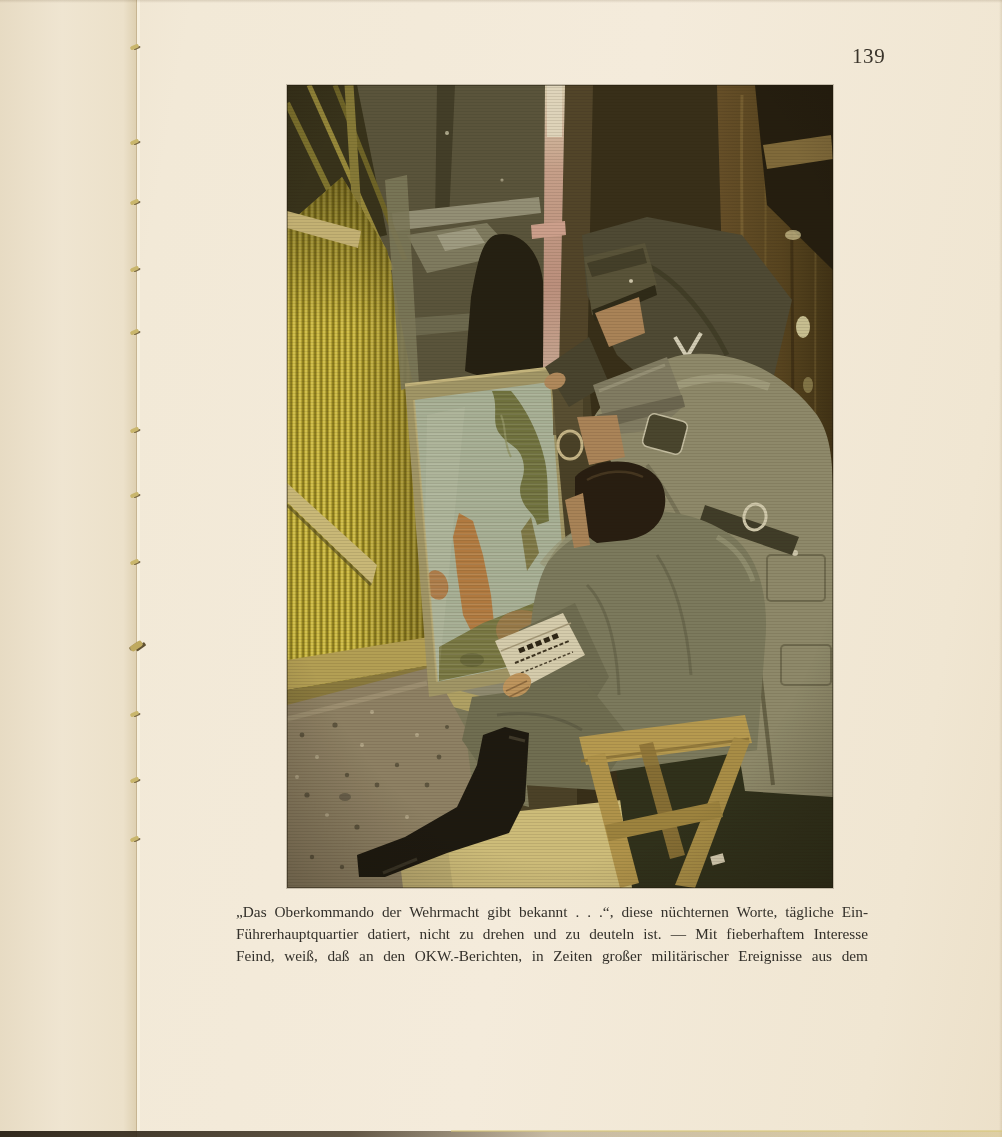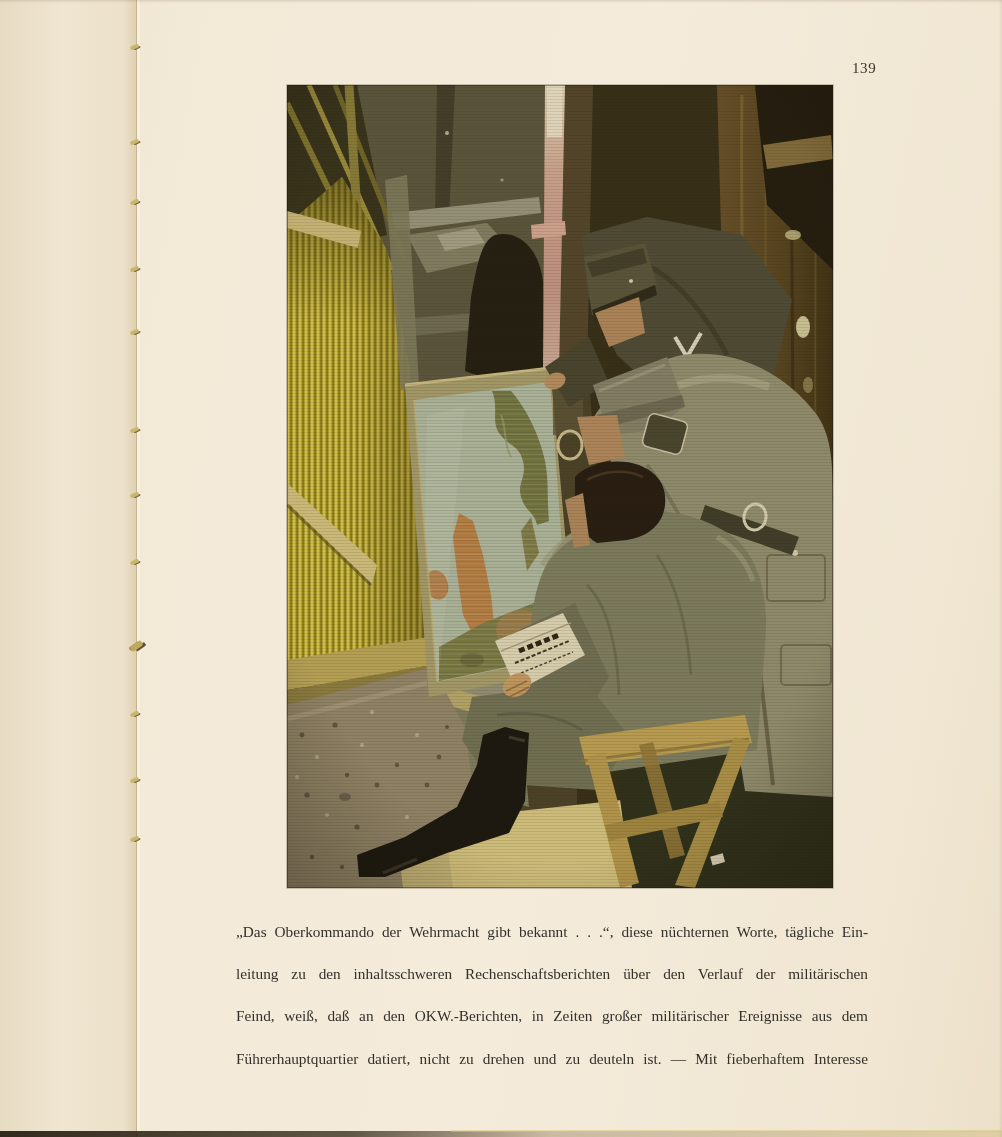--- a/index.html
+++ b/index.html
@@ -15,27 +15,27 @@
   .edge-bottom2{position:absolute;left:45%;bottom:5px;width:55%;height:2px;background:rgba(216,200,122,.55);}
   .edge-right{position:absolute;right:0;top:0;width:3px;height:100%;background:linear-gradient(to left,rgba(120,100,60,.14),rgba(120,100,60,0));}
   .gutter-shade{position:absolute;left:0;top:0;width:137px;height:100%;
     background:linear-gradient(to right,#e7dbc3 0%,#efe5d1 45%,#ece1ca 90%,#ddcfb0 100%);}
   .gutter-line{position:absolute;left:136px;top:0;width:1px;height:100%;background:#c7b592;}
   .gutter-hi{position:absolute;left:137px;top:0;width:3px;height:100%;background:rgba(250,244,228,.7);}
   .stitch{position:absolute;left:130px;width:9px;height:4px;background:#c9b66c;border-radius:2px;
     transform:rotate(-24deg);box-shadow:2px 2px 0 -1px rgba(95,78,40,.8);}
   .stitch.knot{width:13px;height:6px;background:#bfa95e;transform:rotate(-35deg);
     box-shadow:3px 3px 0 -1px rgba(80,64,32,.9),-2px -1px 0 -1px rgba(120,100,50,.7);}
-  .page-number{position:absolute;left:852px;top:44px;font-size:15px;letter-spacing:.6px;color:#3a342b;margin-top:16px;}
+  .page-number{position:absolute;left:852px;top:44px;font-size:21px;letter-spacing:.6px;color:#3a342b;}
   figure.photo{position:absolute;left:287px;top:85px;width:546px;height:803px;margin:0;
     box-shadow:0 0 0 1px rgba(60,50,30,.25);}
   figure.photo svg{display:block;width:100%;height:100%;}
   .caption{position:absolute;left:236px;top:901px;width:632px;font-size:15.3px;line-height:22.2px;color:#33302a;}
   .caption .ln{height:22.2px;white-space:nowrap;}
-  .caption .ln.just{white-space:normal;text-align:justify;text-align-last:justify;height:22.2px;overflow:hidden;margin-top:20px;}
+  .caption .ln.just{white-space:normal;text-align:justify;text-align-last:justify;height:22.2px;overflow:hidden;}
   .caption .ln.cent{white-space:normal;text-align:center;}
 </style>
 </head>
 <body>
 
 <div class="page">
   <div class="gutter-shade"></div>
   <div class="gutter-line"></div>
   <div class="gutter-hi"></div>
 
@@ -291,22 +291,21 @@
 
       <rect width="546" height="803" fill="url(#scan)"></rect>
       <rect width="546" height="803" fill="url(#vig)"></rect>
       <rect width="546" height="803" fill="rgba(150,110,40,0.05)"></rect>
       <rect x="0.5" y="0.5" width="545" height="802" fill="none" stroke="rgba(30,25,10,.45)"></rect>
     </svg>
   </figure>
 
   <div class="caption">
     <div class="ln just">„Das Oberkommando der Wehrmacht gibt bekannt . . .“, diese nüchternen Worte, tägliche Ein-</div>
-    <div class="ln just">leitung zu den inhaltsschweren Rechenschaftsberichten über den Verlauf der militärischen</div>
+    <div class="ln just">Führerhauptquartier datiert, nicht zu drehen und zu deuteln ist. — Mit fieberhaftem Interesse</div>
     <div class="ln just">Feind, weiß, daß an den OKW.-Berichten, in Zeiten großer militärischer Ereignisse aus dem</div>
-    <div class="ln just">Führerhauptquartier datiert, nicht zu drehen und zu deuteln ist. — Mit fieberhaftem Interesse</div>
   </div>
 
   <div class="edge-top"></div>
   <div class="edge-right"></div>
   <div class="edge-bottom"></div>
   <div class="edge-bottom2"></div>
 </div>
 
 </body></html>

